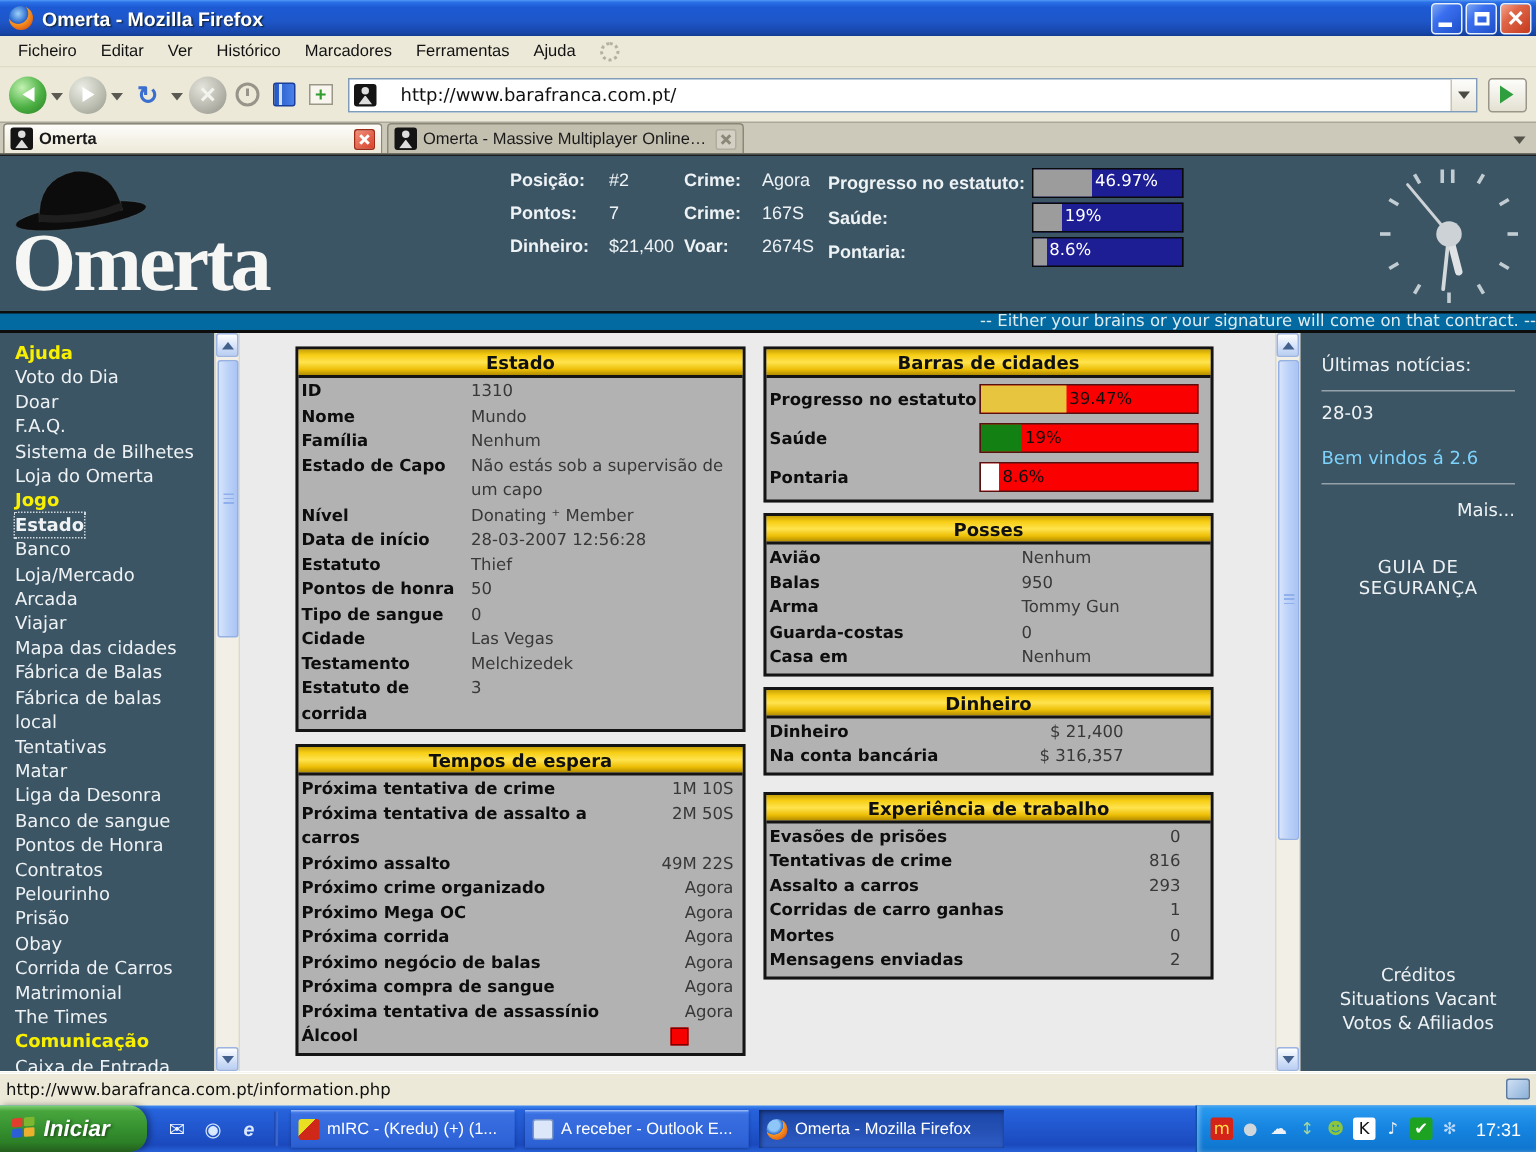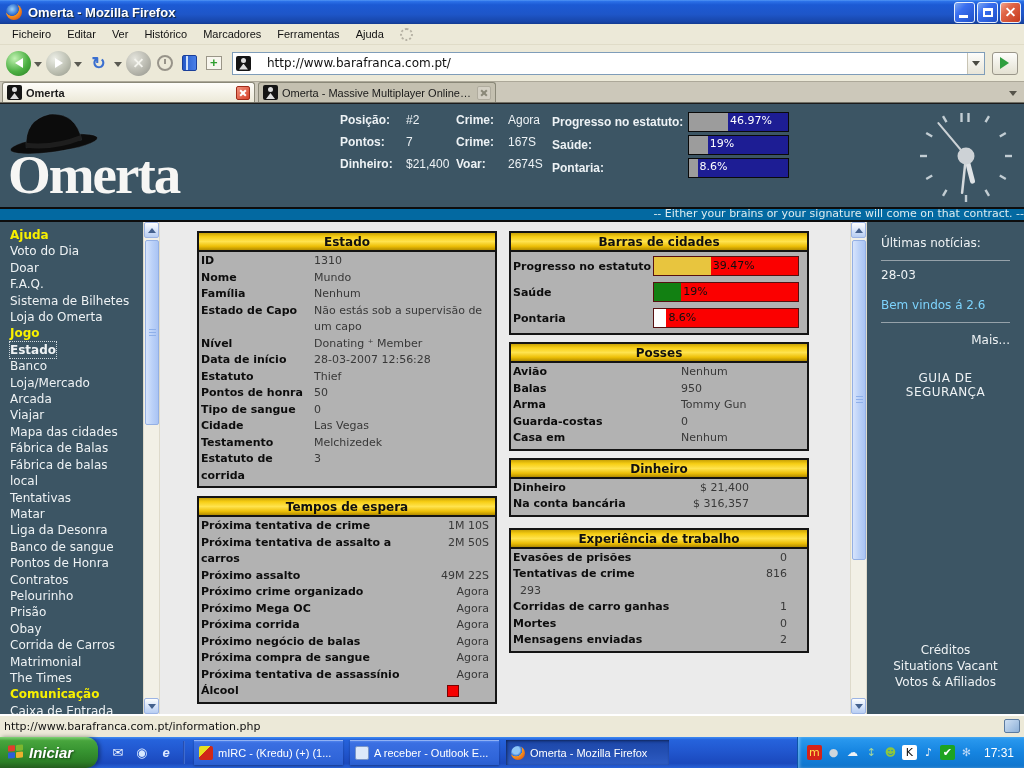--- a/index.html
+++ b/index.html
@@ -555,20 +555,21 @@
           <div class="gbody" id="exp-rows">
               <div class="grow">
                 <div class="glabel">Evasões de prisões</div>
                 <div class="gvalue">0</div>
               </div>
               <div class="grow">
                 <div class="glabel">Tentativas de crime</div>
                 <div class="gvalue">816</div>
               </div>
               <div class="grow">
+                <div class="glabel">Assalto a carros</div>
                 <div class="gvalue">293</div>
               </div>
               <div class="grow">
                 <div class="glabel">Corridas de carro ganhas</div>
                 <div class="gvalue">1</div>
               </div>
               <div class="grow">
                 <div class="glabel">Mortes</div>
                 <div class="gvalue">0</div>
               </div>

